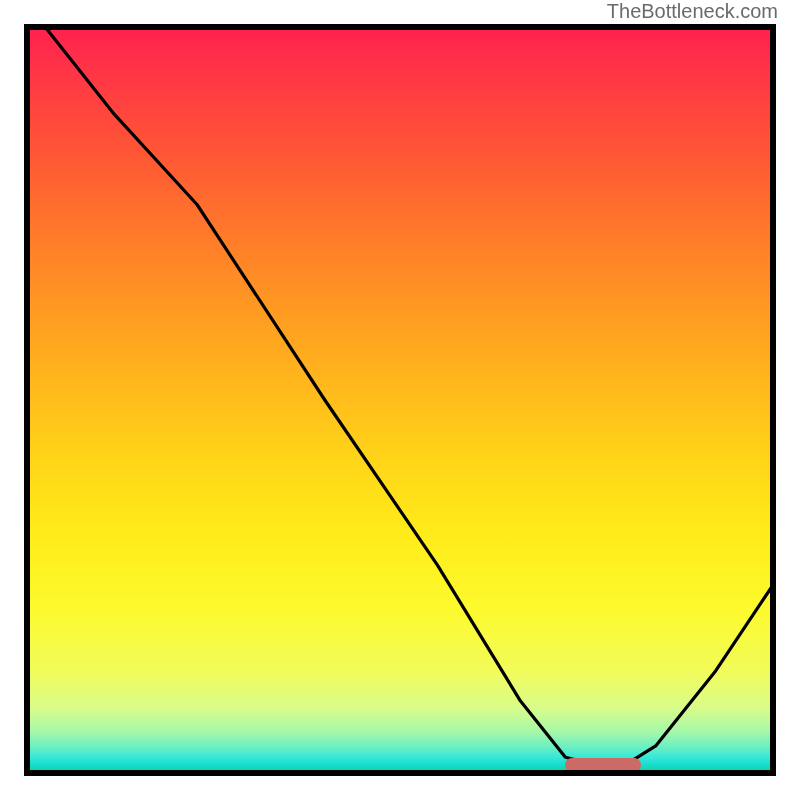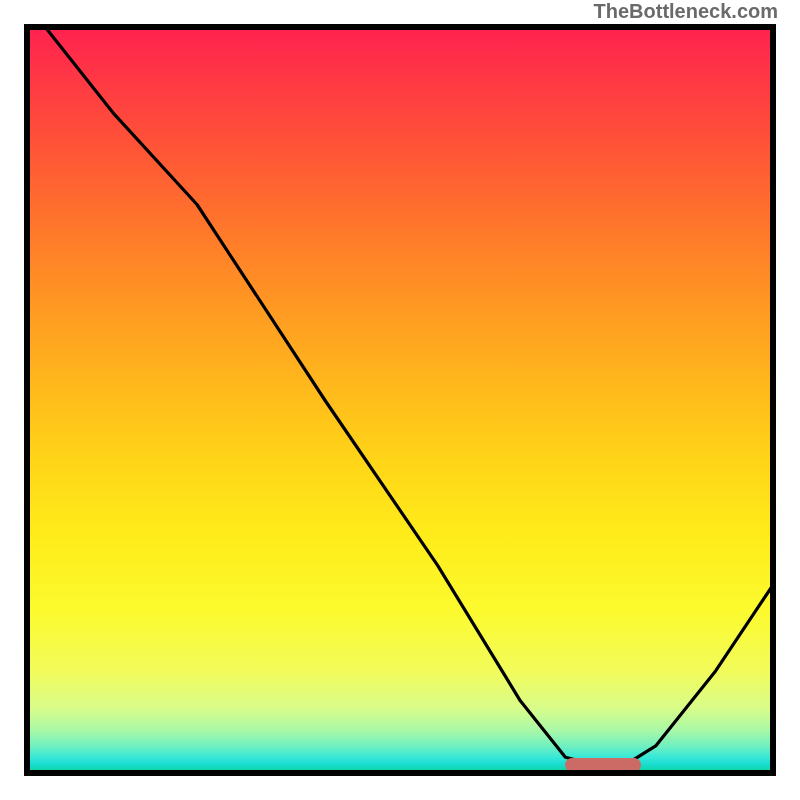--- a/index.html
+++ b/index.html
@@ -50,21 +50,21 @@
     border: 6px solid #000000;
     box-sizing: border-box;
     pointer-events: none;
   }
   .watermark {
     position: absolute;
     top: 0px;
     right: 22px;
     font-family: Arial, Helvetica, sans-serif;
     font-size: 20px;
-    font-weight: bold;
+    font-weight: normal;
     color: #6a6a6a;
   }
   .curve-svg {
     position: absolute;
     left: 24px;
     top: 24px;
     width: 752px;
     height: 752px;
     pointer-events: none;
   }

